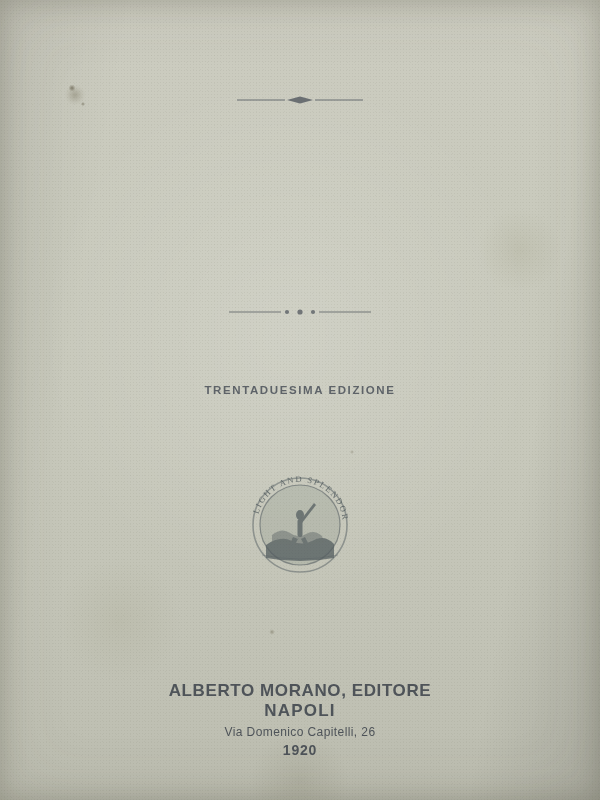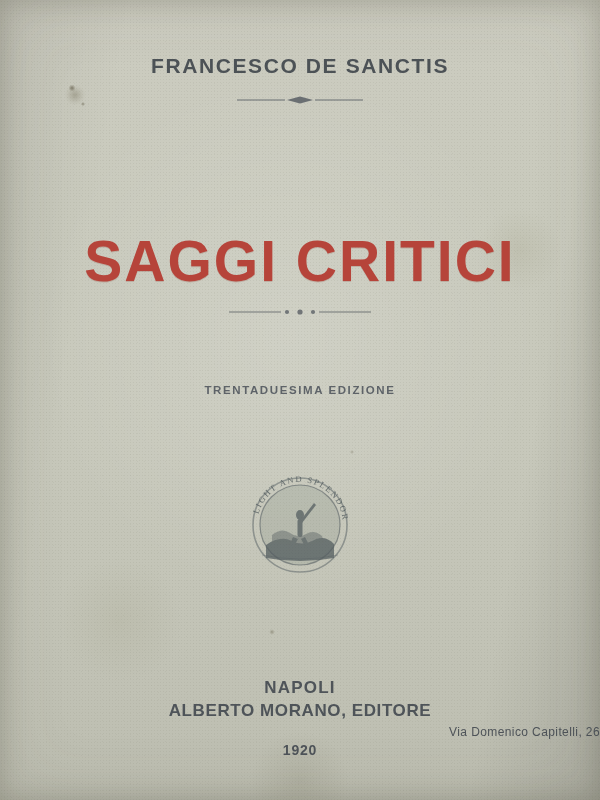--- a/index.html
+++ b/index.html
@@ -148,21 +148,20 @@
   #imprint-publisher {
     font-size: 17px;
     font-weight: bold;
     letter-spacing: 0.6px;
     margin-top: 3px;
   }
   #imprint-address {
     font-size: 12px;
     letter-spacing: 0.4px;
     margin-top: 4px;
-    text-align: right;
   }
   #imprint-year {
     font-size: 14px;
     font-weight: bold;
     letter-spacing: 0.8px;
     margin-top: 3px;
   }
 
   
   #content { filter: blur(0.25px); }
@@ -170,31 +169,29 @@
 </head>
 <body>
 
 <div id="book-cover">
 
   <div id="paper-texture"></div>
   <div id="cover-stains"></div>
 
   <div id="content">
 
-    <div class="center" id="author">FRANCESCO DE SANCTIS</div>
 
     <div class="center" id="author-rule">
       <svg width="130" height="10" viewBox="0 0 130 10" aria-hidden="true">
         <path d="M2 5 H50" stroke="#4a5059" stroke-width="1.1" fill="none"></path>
         <path d="M80 5 H128" stroke="#4a5059" stroke-width="1.1" fill="none"></path>
         <path d="M52 5 L65 1.5 L78 5 L65 8.5 Z" fill="#4a5059"></path>
       </svg>
     </div>
 
-    <div class="center" id="title">SAGGI CRITICI</div>
 
     <div class="center" id="title-rule">
       <svg width="150" height="14" viewBox="0 0 150 14" aria-hidden="true">
         <path d="M4 7 H56" stroke="#4a5059" stroke-width="1.2" fill="none"></path>
         <path d="M94 7 H146" stroke="#4a5059" stroke-width="1.2" fill="none"></path>
         <circle cx="62" cy="7" r="2.1" fill="#4a5059"></circle>
         <circle cx="75" cy="7" r="2.6" fill="#4a5059"></circle>
         <circle cx="88" cy="7" r="2.1" fill="#4a5059"></circle>
       </svg>
     </div>
@@ -222,22 +219,22 @@
           <path d="M55 74 l-5 12 l4 1 l6 -11 z"></path>
           <path d="M67 74 l6 12 l-4 1 l-6 -11 z"></path>
         </g>
         <g opacity="0.4" stroke="#39444a" stroke-width="0.8" fill="none">
           <path d="M24 92 q38 8 76 0"></path>
         </g>
       </svg>
     </div>
 
     <div class="center" id="imprint">
+      <div class="line" id="imprint-publisher">ALBERTO MORANO, EDITORE</div>
       <div class="line" id="imprint-city">NAPOLI</div>
-      <div class="line" id="imprint-publisher">ALBERTO MORANO, EDITORE</div>
       <div class="line" id="imprint-address">Via Domenico Capitelli, 26</div>
       <div class="line" id="imprint-year">1920</div>
     </div>
 
   </div>
 
   <div id="cover-edges"></div>
 </div>
 
 </body></html>

